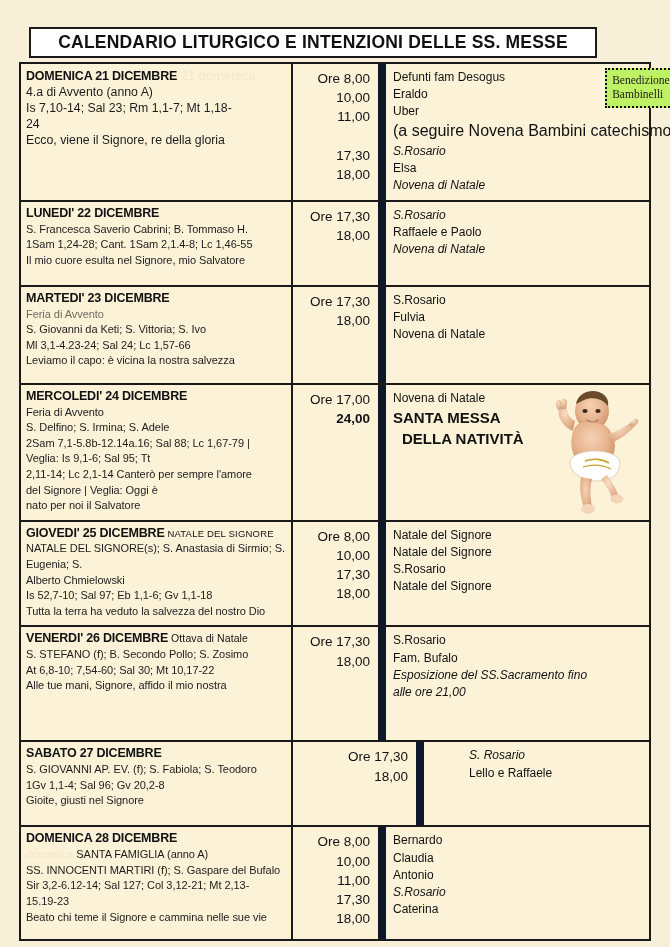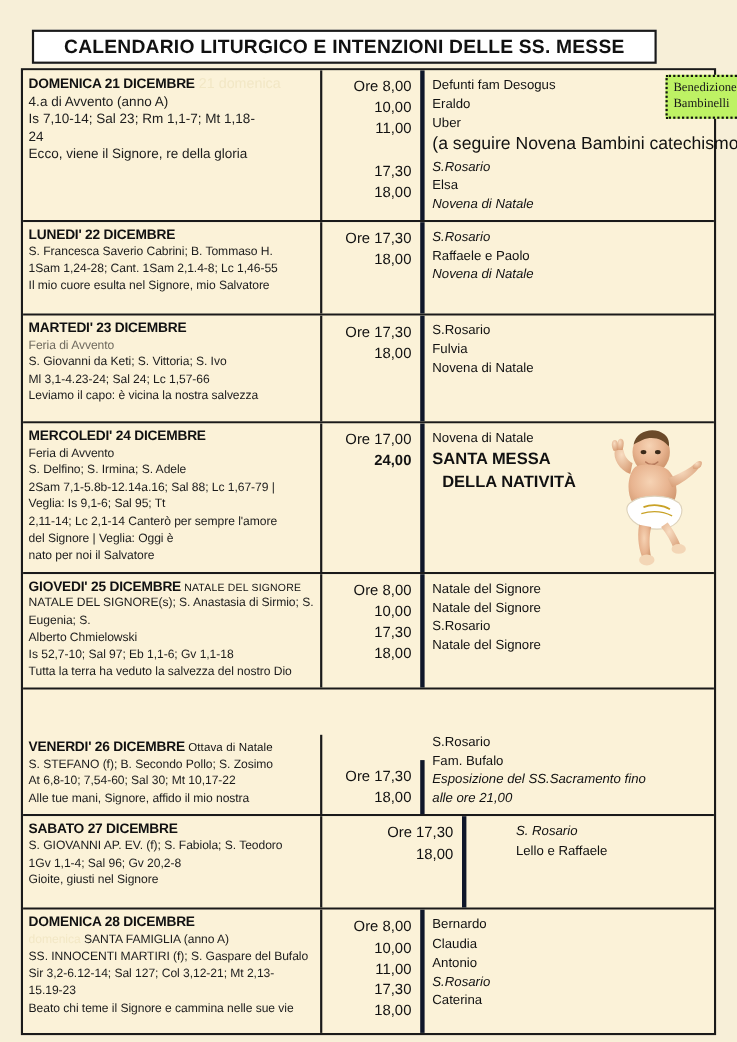--- a/index.html
+++ b/index.html
@@ -65,21 +65,21 @@
   .col-day {
     width: 272px;
     flex: 0 0 272px;
     border-right: 2px solid #1a1a1a;
     box-sizing: border-box;
     padding: 4px 5px 6px 5px;
   }
   .col-time {
     width: 93px;
     flex: 0 0 93px;
-    border-right: 4px solid #0f172a;
+    border-right: 8px solid #0f172a;
     box-sizing: border-box;
     padding: 5px 8px 6px 5px;
     text-align: right;
   }
   .col-int {
     flex: 1 1 auto;
     box-sizing: border-box;
     padding: 5px 6px 6px 7px;
     position: relative;
   }
@@ -328,21 +328,21 @@
           <div class="time-line">17,30</div>
           <div class="time-line">18,00</div>
         </div>
         <div class="col-int">
           <div class="int-line">Natale del Signore</div>
           <div class="int-line">Natale del Signore</div>
           <div class="int-line">S.Rosario</div>
           <div class="int-line">Natale del Signore</div>
         </div>
       </div>
-      <div class="row" style="min-height: 115px; align-items: flex-end;">
+      <div class="row" style="min-height: 115px;">
         <div class="col-day">
           <div class="day-head">VENERDI' 26 DICEMBRE<span class="suffix"> Ottava di Natale</span></div>
           <div class="day-line">S. STEFANO (f); B. Secondo Pollo; S. Zosimo</div>
           <div class="day-line">At 6,8-10; 7,54-60; Sal 30; Mt 10,17-22</div>
           <div class="day-line">Alle tue mani, Signore, affido il mio nostra</div>
         </div>
         <div class="col-time">
           <div class="time-line">Ore 17,30</div>
           <div class="time-line">18,00</div>
         </div>

